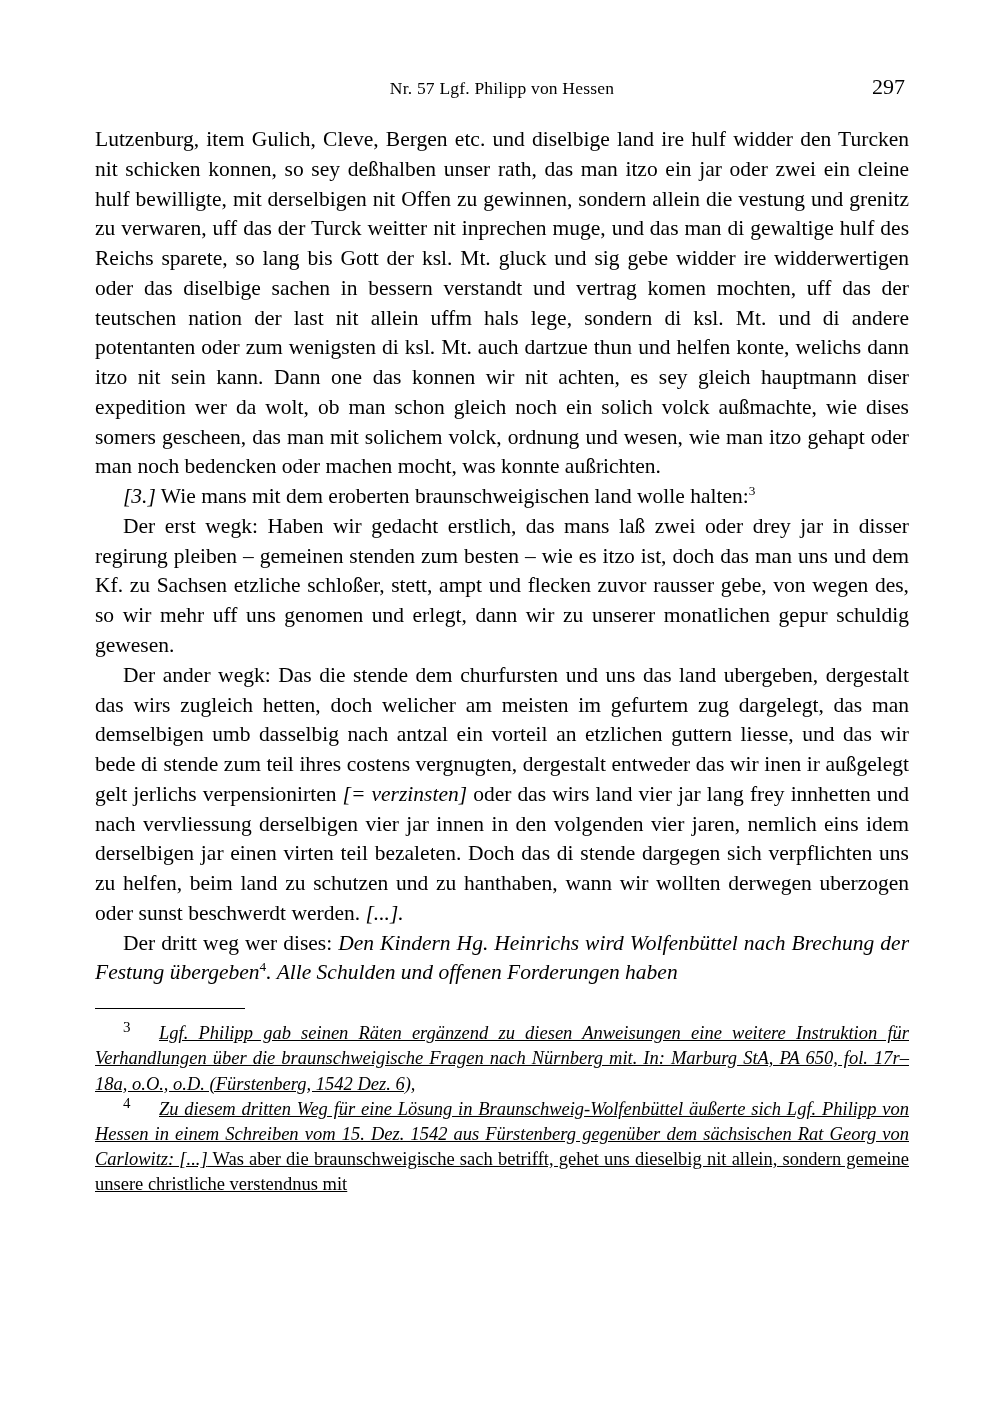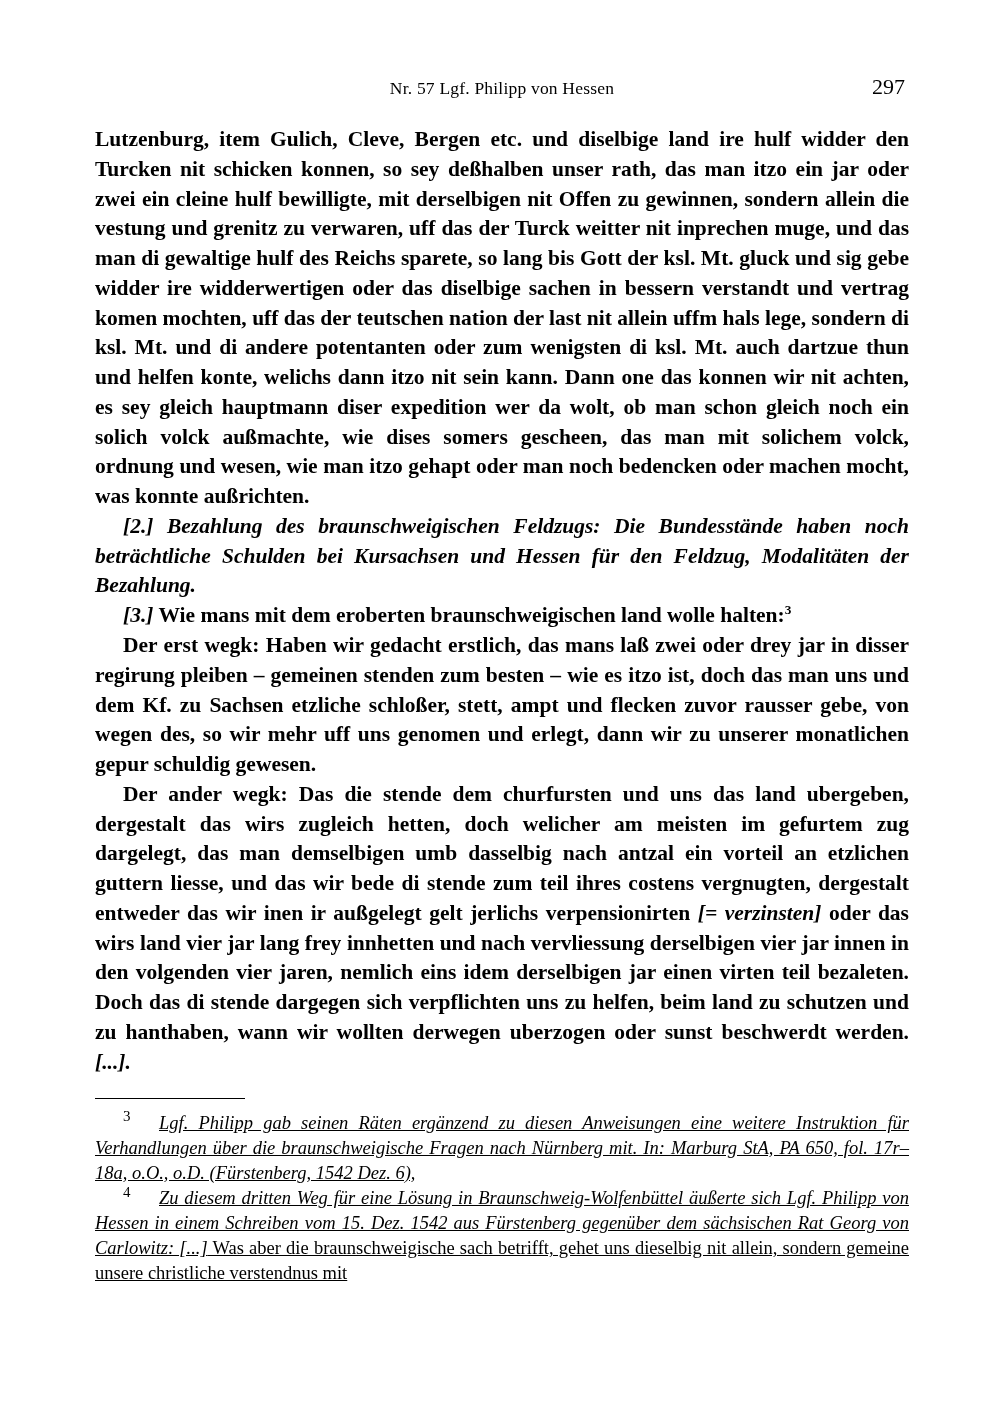--- a/index.html
+++ b/index.html
@@ -39,21 +39,20 @@
     right: 4px;
     top: -4px;
     font-size: 22px;
   }
   .body-text {
     font-size: 21.5px;
     line-height: 1.385;
     text-align: justify;
     text-justify: inter-word;
     hyphens: manual;
-    font-weight: bold;
   }
   .body-text p {
     margin: 0;
   }
   .body-text p.indent {
     text-indent: 28px;
   }
   .ital {
     font-style: italic;
   }
@@ -99,28 +98,28 @@
 
   <div class="running-head">
     <span class="rh-title">Nr. 57 Lgf. Philipp von Hessen</span>
     <span class="rh-page">297</span>
   </div>
 
   <div class="body-text">
 
     <p>Lutzenburg, item Gulich, Cleve, Bergen etc. und diselbige land ire hulf widder den Turcken nit schicken konnen, so sey deßhalben unser rath, das man itzo ein jar oder zwei ein cleine hulf bewilligte, mit derselbigen nit Offen zu gewinnen, sondern allein die vestung und grenitz zu verwaren, uff das der Turck weitter nit inprechen muge, und das man di gewaltige hulf des Reichs sparete, so lang bis Gott der ksl. Mt. gluck und sig gebe widder ire widderwertigen oder das diselbige sachen in bessern verstandt und vertrag komen mochten, uff das der teutschen nation der last nit allein uffm hals lege, sondern di ksl. Mt. und di andere potentanten oder zum wenigsten di ksl. Mt. auch dartzue thun und helfen konte, welichs dann itzo nit sein kann. Dann one das konnen wir nit achten, es sey gleich hauptmann diser expedition wer da wolt, ob man schon gleich noch ein solich volck außmachte, wie dises somers gescheen, das man mit solichem volck, ordnung und wesen, wie man itzo gehapt oder man noch bedencken oder machen mocht, was konnte außrichten.</p>
 
-    <p class="indent ital">[2.] Bezahlung des braunschweigischen Feldzugs: Die Bundesstände haben noch beträchtliche Schulden bei Kursachsen und Hessen für den Feldzug, Modalitäten der Bezahlung.</p>
 
     <p class="indent"><span class="ital">[3.]</span><span> Wie mans mit dem eroberten braunschweigischen land wolle halten:</span><sup>3</sup></p>
 
     <p class="indent">Der erst wegk: Haben wir gedacht erstlich, das mans laß zwei oder drey jar in disser regirung pleiben – gemeinen stenden zum besten – wie es itzo ist, doch das man uns und dem Kf. zu Sachsen etzliche schloßer, stett, ampt und flecken zuvor rausser gebe, von wegen des, so wir mehr uff uns genomen und erlegt, dann wir zu unserer monatlichen gepur schuldig gewesen.</p>
 
     <p class="indent"><span>Der ander wegk: Das die stende dem churfursten und uns das land ubergeben, dergestalt das wirs zugleich hetten, doch welicher am meisten im gefurtem zug dargelegt, das man demselbigen umb dasselbig nach antzal ein vorteil an etzlichen guttern liesse, und das wir bede di stende zum teil ihres costens vergnugten, dergestalt entweder das wir inen ir außgelegt gelt jerlichs verpensionirten </span><span class="ital">[= verzinsten]</span><span> oder das wirs land vier jar lang frey innhetten und nach vervliessung derselbigen vier jar innen in den volgenden vier jaren, nemlich eins idem derselbigen jar einen virten teil bezaleten. Doch das di stende dargegen sich verpflichten uns zu helfen, beim land zu schutzen und zu hanthaben, wann wir wollten derwegen uberzogen oder sunst beschwerdt werden. </span><span class="ital">[...].</span></p>
 
+    <p class="indent"><span>Der dritt weg wer dises: </span><span class="ital">Den Kindern Hg. Heinrichs wird Wolfenbüttel nach Brechung der Festung übergeben</span><sup>4</sup><span class="ital">. Alle Schulden und offenen Forderungen haben</span></p>
 
   </div>
 
   <div class="footnote-rule"></div>
 
   <div class="footnotes">
 
     <p class="fn-p"><span class="fn-num">3</span><span class="fn-italic">Lgf. Philipp gab seinen Räten ergänzend zu diesen Anweisungen eine weitere Instruktion für Verhandlungen über die braunschweigische Fragen nach Nürnberg mit. In: Marburg StA, PA 650, fol. 17r–18a, o.O., o.D. (Fürstenberg, 1542 Dez. 6),</span></p>
 
     <p class="fn-p"><span class="fn-num">4</span><span class="fn-italic">Zu diesem dritten Weg für eine Lösung in Braunschweig-Wolfenbüttel äußerte sich Lgf. Philipp von Hessen in einem Schreiben vom 15. Dez. 1542 aus Fürstenberg gegenüber dem sächsischen Rat Georg von Carlowitz: [...]</span><span> Was aber die braunschweigische sach betrifft, gehet uns dieselbig nit allein, sondern gemeine unsere christliche verstendnus mit</span></p>

